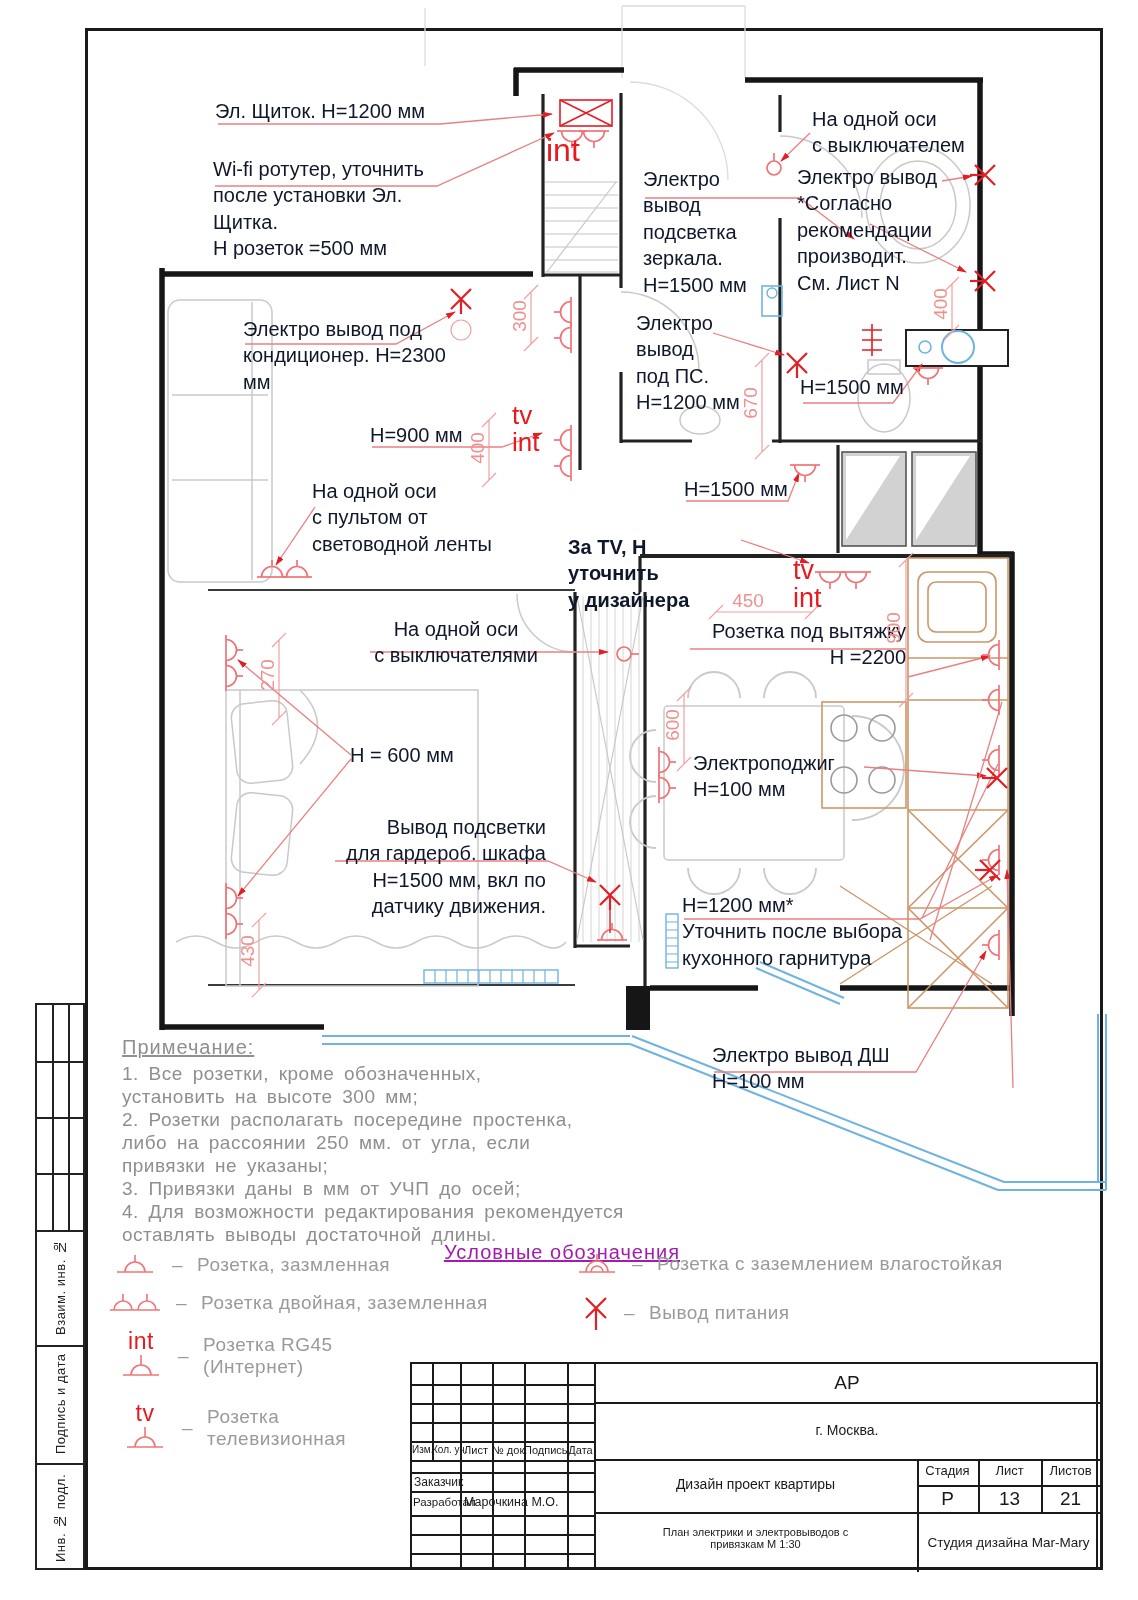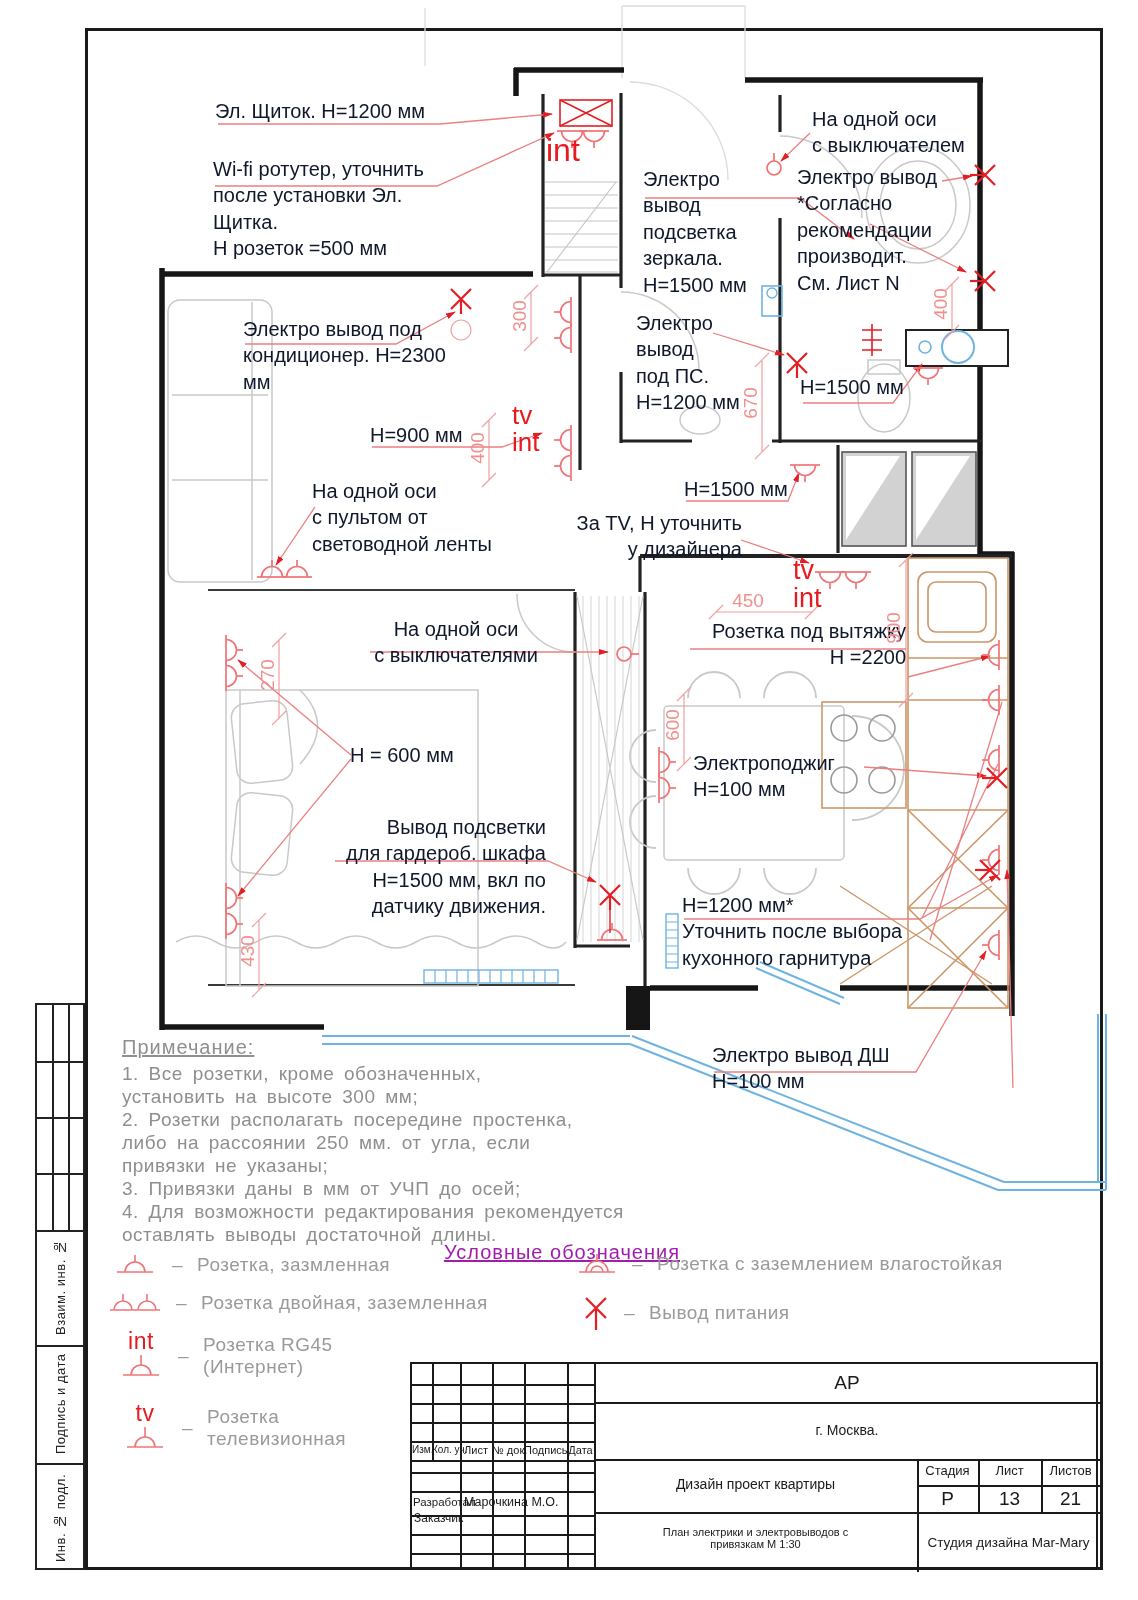--- a/index.html
+++ b/index.html
@@ -284,21 +284,21 @@
 под ПС.
 H=1200 мм</div>
   <div class="ann" style="left:800px;top:374px;">H=1500 мм</div>
   <div class="ann" style="left:370px;top:422px;">H=900 мм</div>
   <div class="ann tag" style="left:512px;top:402px;">tv
 int</div>
   <div class="ann" style="left:312px;top:478px;">На одной оси
 с пультом от
 световодной ленты</div>
   <div class="ann" style="left:684px;top:476px;">H=1500 мм</div>
-  <div class="ann" style="left:568px;top:510px;width:174px;text-align:right;">За TV, H уточнить
+  <div class="ann" style="left:568px;top:534px;width:174px;font-weight:bold;">За TV, H уточнить
 у дизайнера</div>
   <div class="ann tag" style="left:793px;top:556px;font-size:27px;">tv
 int</div>
   <div class="ann" style="left:688px;top:618px;width:218px;text-align:right;">Розетка под вытяжку
 H =2200</div>
   <div class="ann" style="left:368px;top:616px;width:176px;text-align:center;">На одной оси
 с выключателями</div>
   <div class="ann" style="left:350px;top:742px;">H  = 600 мм</div>
   <div class="ann" style="left:693px;top:750px;">Электроподжиг
 H=100 мм</div>
@@ -429,21 +429,21 @@
     <div class="ln" style="left:0;top:151px;width:182px;height:1.5px;"></div>
     <div class="ln" style="left:0;top:170px;width:182px;height:1.5px;"></div>
     <div class="ln" style="left:0;top:189px;width:182px;height:1.5px;"></div>
 
     <div class="txt ctr" style="left:0;top:80px;width:20px;font-size:10px;">Изм.</div>
     <div class="txt ctr" style="left:20px;top:80px;width:28px;font-size:10px;">Кол. уч.</div>
     <div class="txt ctr" style="left:48px;top:80px;width:32px;font-size:11px;">Лист</div>
     <div class="txt ctr" style="left:80px;top:80px;width:32px;font-size:11px;">№ док.</div>
     <div class="txt ctr" style="left:112px;top:80px;width:43px;font-size:11px;">Подпись</div>
     <div class="txt ctr" style="left:155px;top:80px;width:27px;font-size:11px;">Дата</div>
-    <div class="txt" style="left:2px;top:111px;font-size:12px;margin-top:36px;">Заказчик</div>
+    <div class="txt" style="left:2px;top:111px;font-size:12px;">Заказчик</div>
     <div class="txt" style="left:1px;top:132px;font-size:11.5px;">Разработал</div>
     <div class="txt" style="left:52px;top:131px;font-size:12.5px;">Марочкина М.О.</div>
 
     <div class="ln" style="left:182px;top:38px;width:506px;height:1.5px;"></div>
     <div class="ln" style="left:182px;top:95px;width:506px;height:2px;"></div>
     <div class="ln" style="left:182px;top:148px;width:506px;height:2px;"></div>
     <div class="ln" style="left:505px;top:95px;width:2px;height:113px;"></div>
     <div class="ln" style="left:566px;top:95px;width:1.5px;height:53px;"></div>
     <div class="ln" style="left:629px;top:95px;width:1.5px;height:53px;"></div>
     <div class="ln" style="left:505px;top:121px;width:183px;height:1.5px;"></div>

